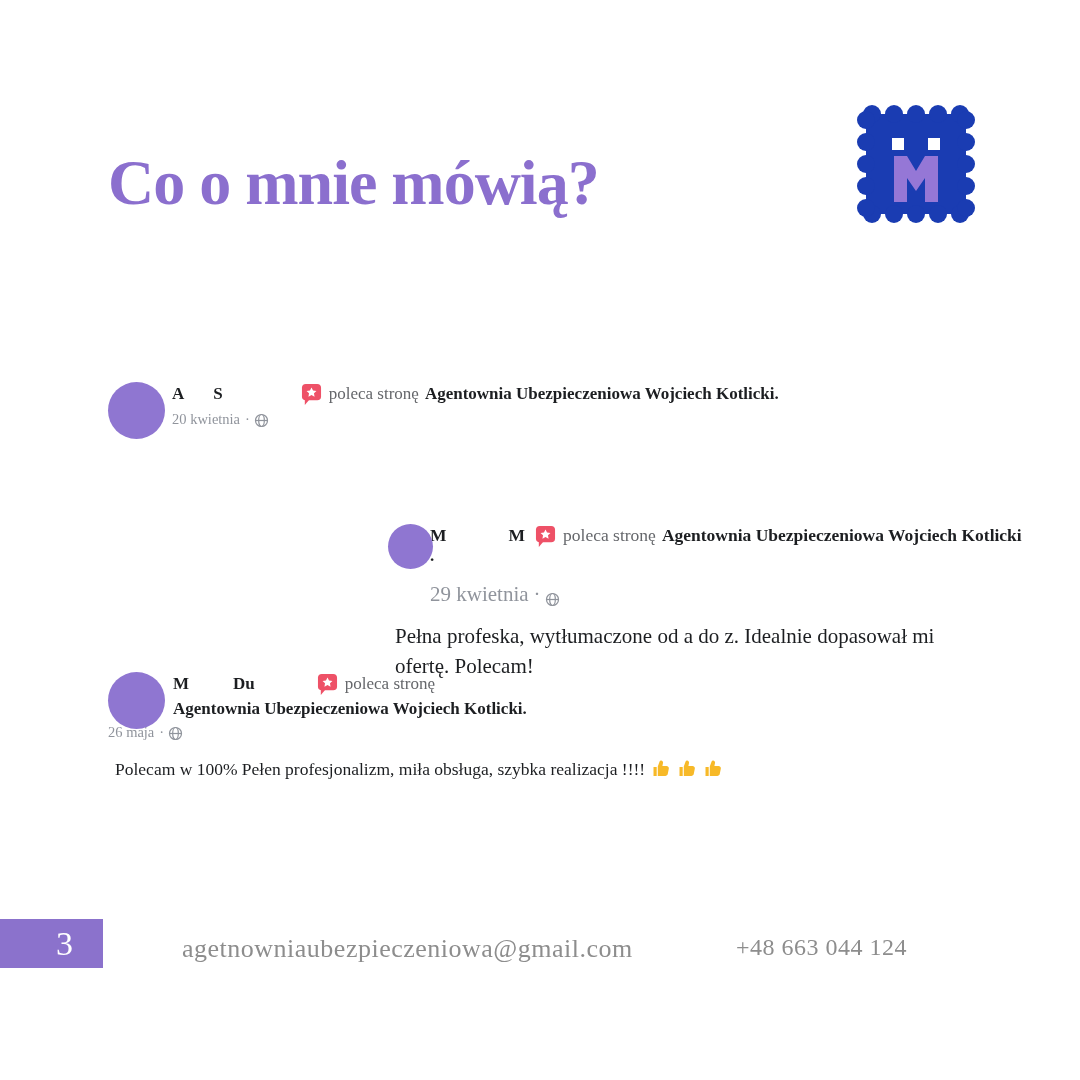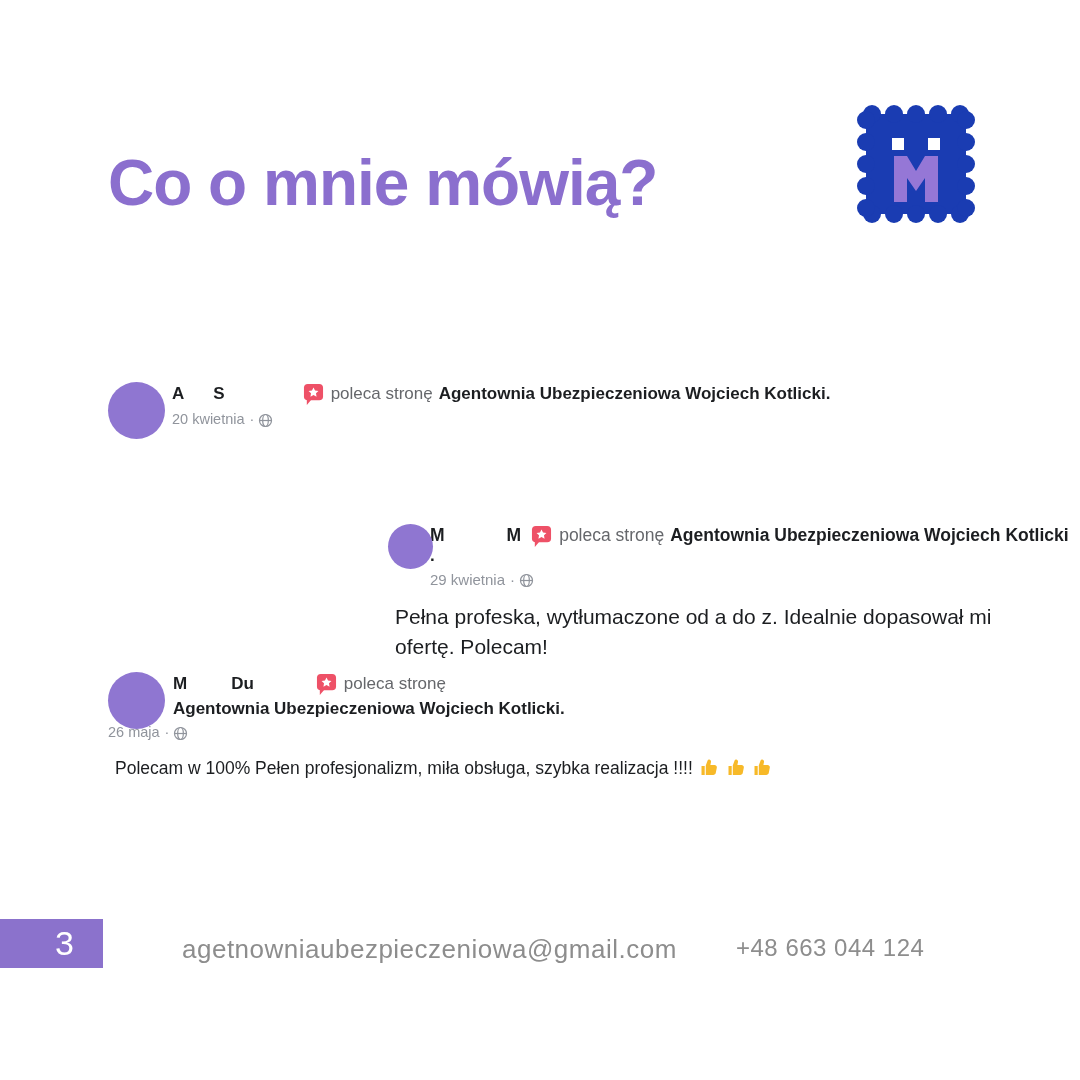--- a/index.html
+++ b/index.html
@@ -1,18 +1,18 @@
 <!DOCTYPE html>
 <html><head>
 <meta charset="utf-8">
 <style>
   * { margin:0; padding:0; box-sizing:border-box; }
   html,body { width:1080px; height:1080px; background:#ffffff; }
   body { font-family:"Liberation Sans", sans-serif; position:relative; overflow:hidden; }
-  .stage { position:absolute; inset:0; width:1080px; height:1080px; background:#ffffff; }
+  .stage { position:absolute; inset:0; width:1080px; height:1080px; background:#ffffff;font-family:Liberation Serif, serif; }
 
   
   .heading {
     position:absolute; left:108px; top:146px;
     font-size:64px; font-weight:700; letter-spacing:-1px;
     color:#8b6fce;
   }
 
   
   .logo { position:absolute; left:850px; top:98px; width:132px; height:132px; }
@@ -39,21 +39,21 @@
   .r1 .head { margin-left:64px; font-size:17px; }
   .r1 .dateline { margin-left:64px; margin-top:6px; font-size:14.5px; }
   .r1 .body-txt { margin-top:13px; margin-left:8px; font-size:17.5px; line-height:1.64; }
   .r1 .gap-name { margin-left:29px; }
   .r1 .gap-flag { margin-left:78px; }
 
   
   .r2 { left:388px; top:524px; width:600px; }
   .r2 .head { margin-left:42px; font-size:17.5px; }
   .r2 .stray-dot { margin-left:42px; margin-top:2px; font-size:17px; line-height:14px; }
-  .r2 .dateline { margin-left:42px; margin-top:8px; font-size:15px; }
+  .r2 .dateline { margin-left:42px; margin-top:19px; font-size:21px; }
   .r2 .body-txt { margin-top:14px; margin-left:7px; font-size:21px; line-height:1.45; width:598px; }
   .r2 .gap-name { margin-left:62px; }
   .r2 .gap-flag { margin-left:10px; }
 
   
   .r3 { left:108px; top:672px; width:700px; }
   .r3 .head { margin-left:65px; font-size:17px; }
   .r3 .head2 { margin-left:65px; font-size:17px; margin-top:4px; }
   .r3 .head2 .pagename { margin-left:0; }
   .r3 .dateline { margin-top:5px; font-size:14.5px; }

